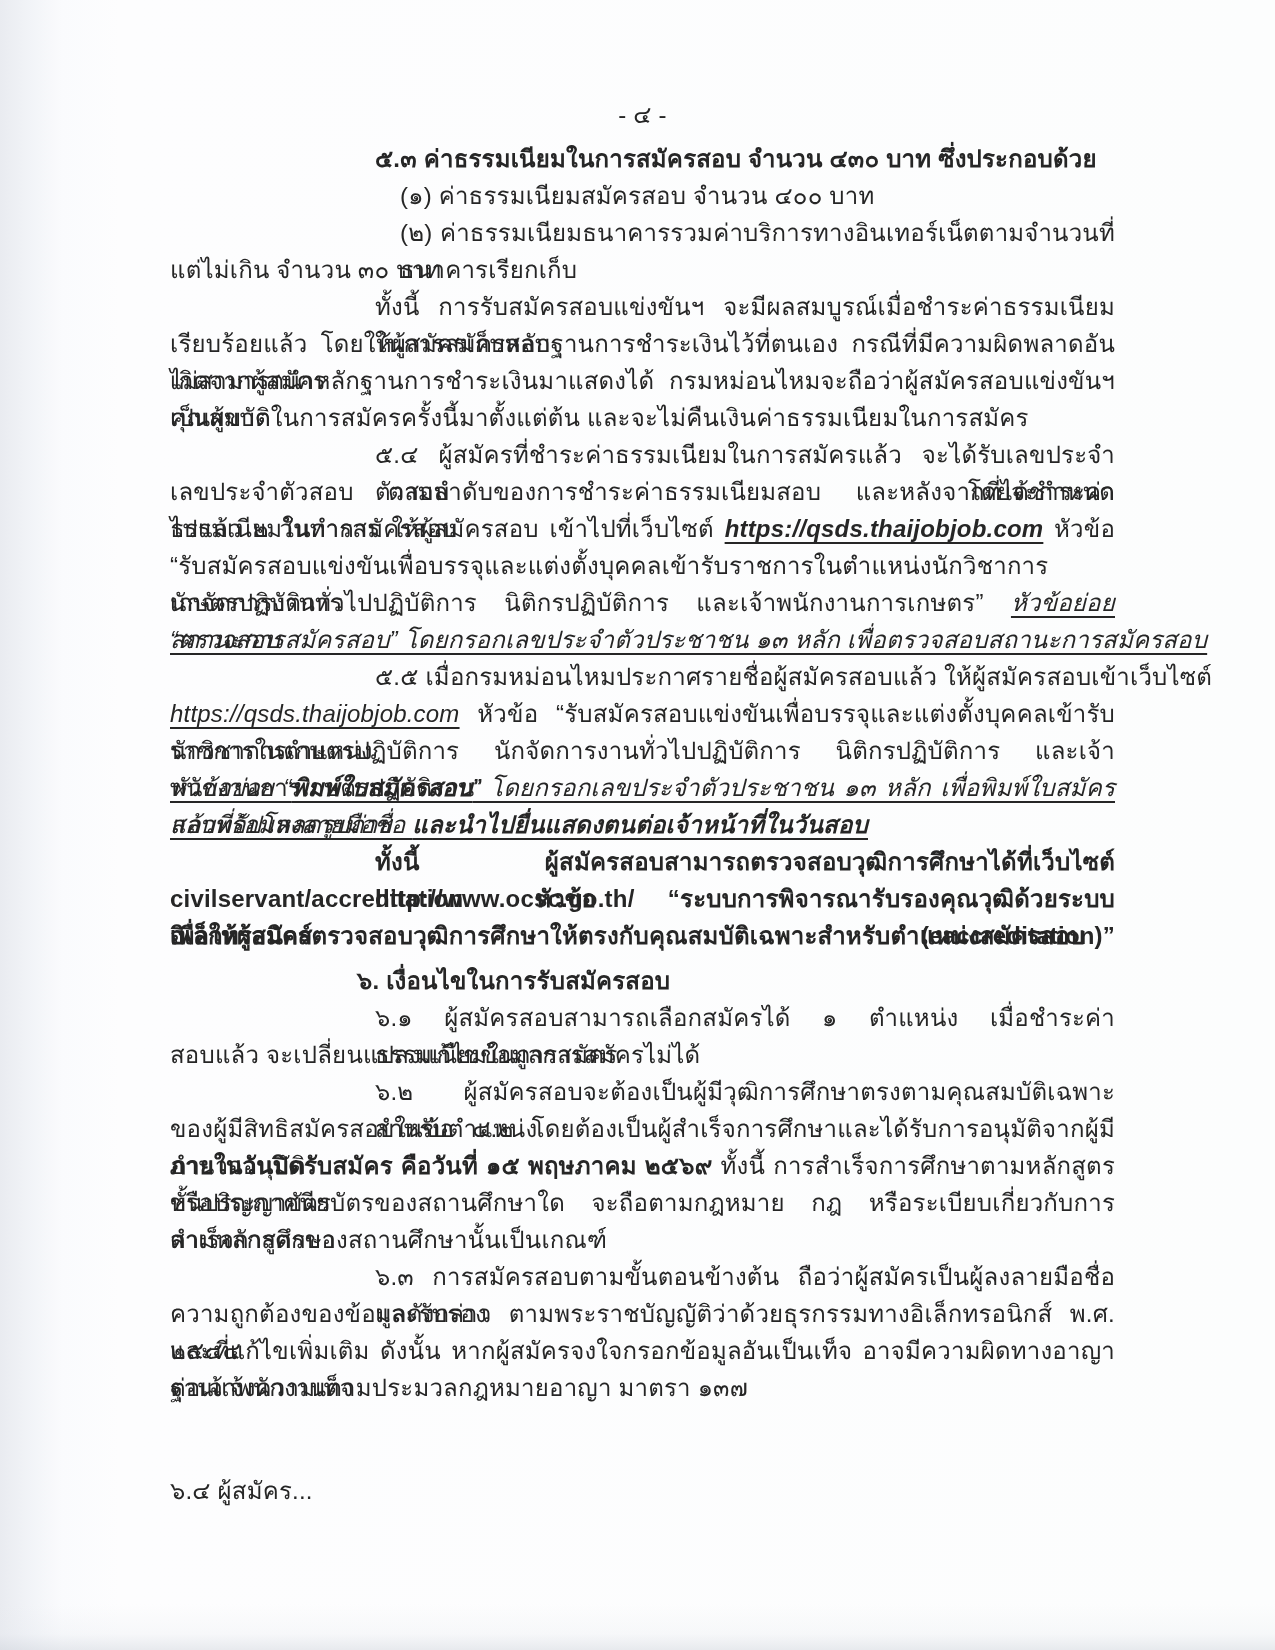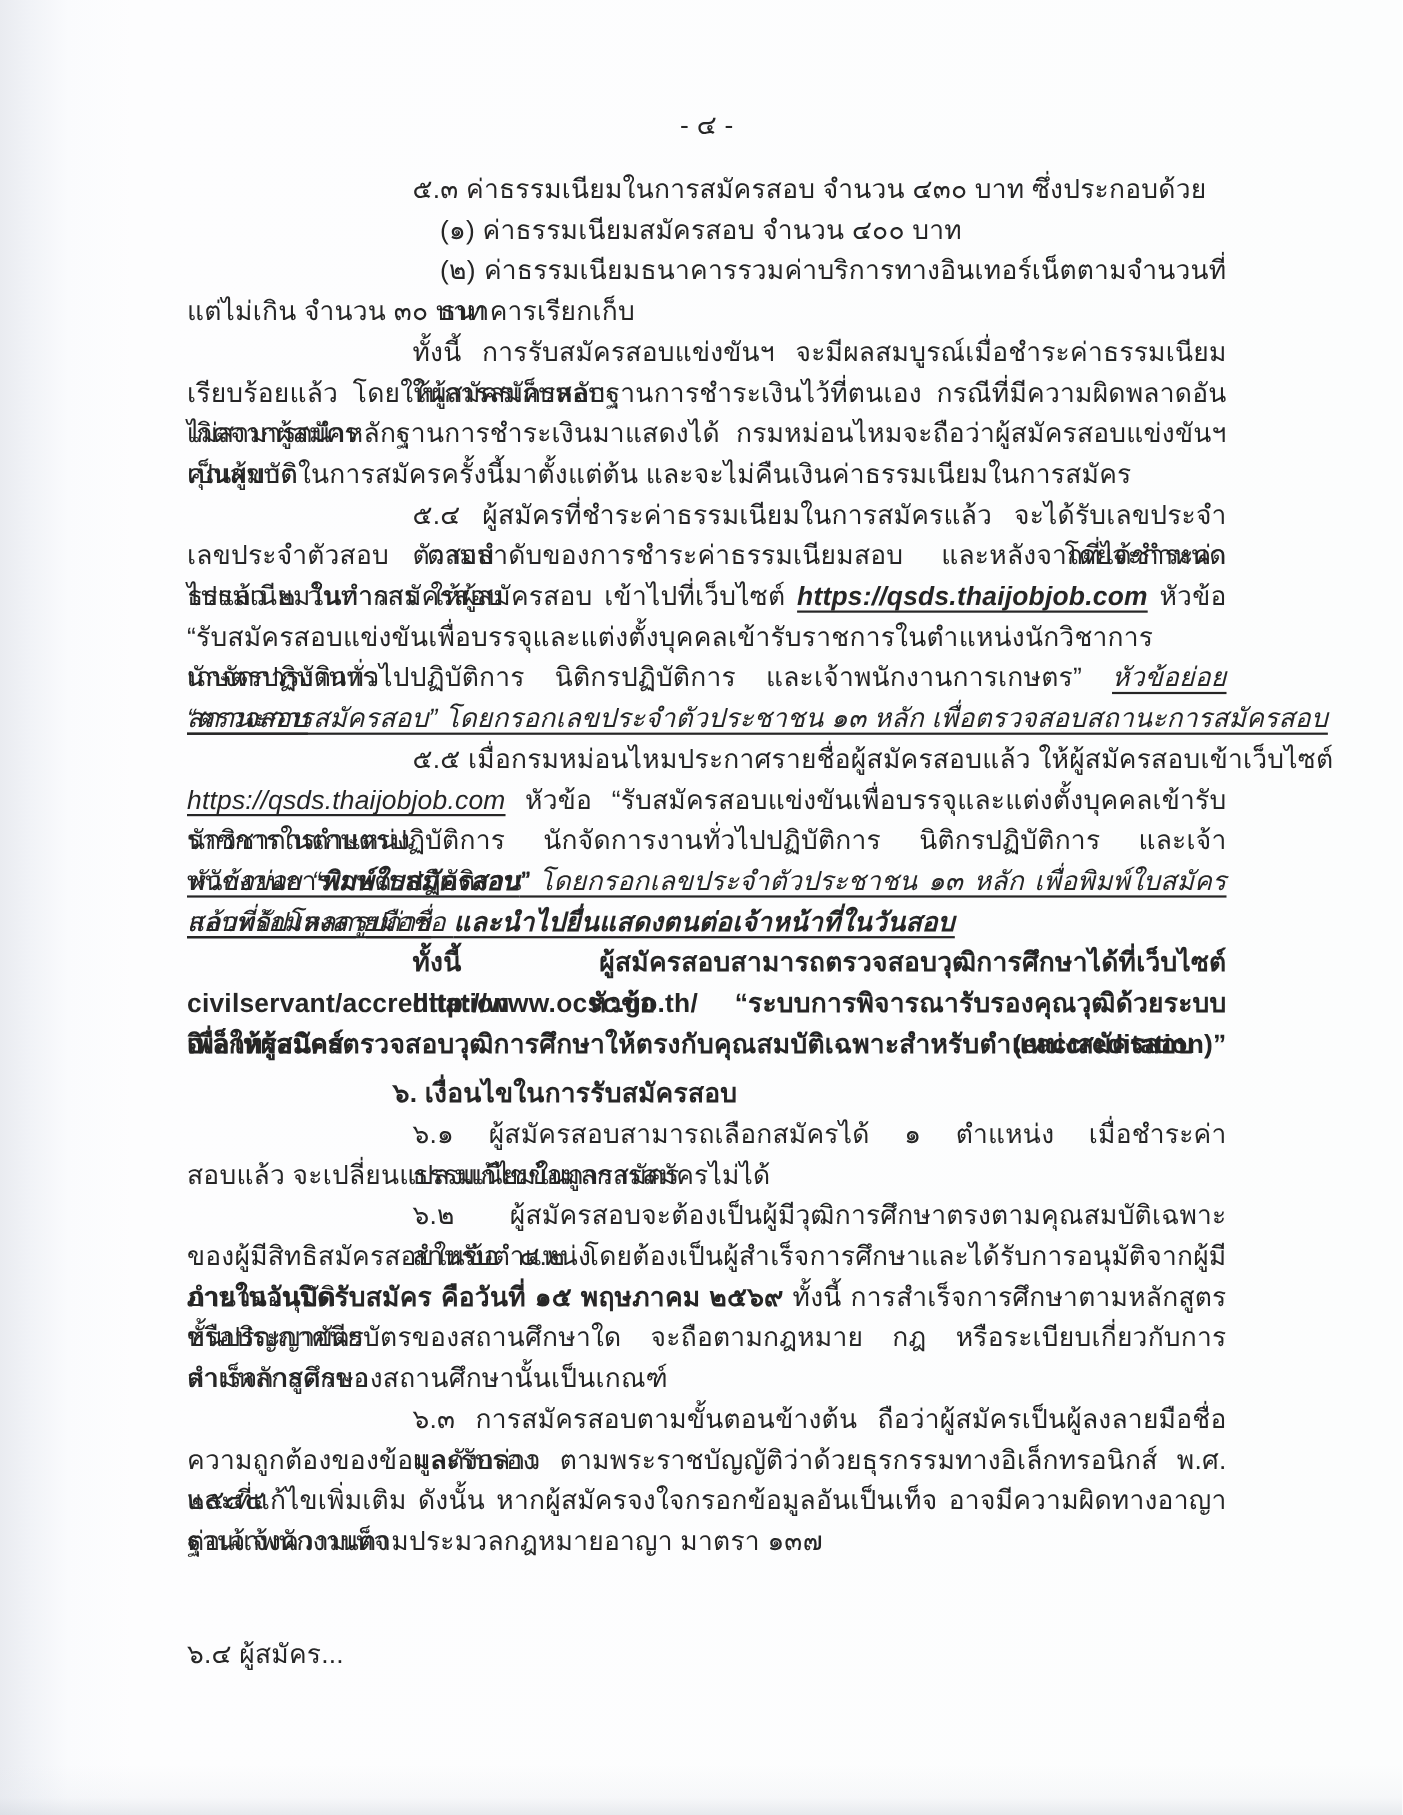--- a/index.html
+++ b/index.html
@@ -25,21 +25,21 @@
     white-space:nowrap;
     letter-spacing:0.2px;
   }
   .just{white-space:normal;text-align:justify;text-align-last:justify;}
   .center{text-align:center;}
   .ind1{padding-left:205px;}
   .ind2{padding-left:230px;}
   .ind-head{padding-left:187px;}
   .b{font-weight:bold;}
   .u{text-decoration:underline;text-decoration-thickness:1.6px;text-underline-offset:5px;font-style:italic;}
-  .gap-top{margin-top:21px;}
+  .gap-top{margin-top:7px;font-weight:bold;}
   .sec-gap{margin-top:8px;}
   .footer-line{
     margin-top:66px;
     padding-right:52px;
   }
 </style>
 </head>
 <body>
 
 <div class="page">

